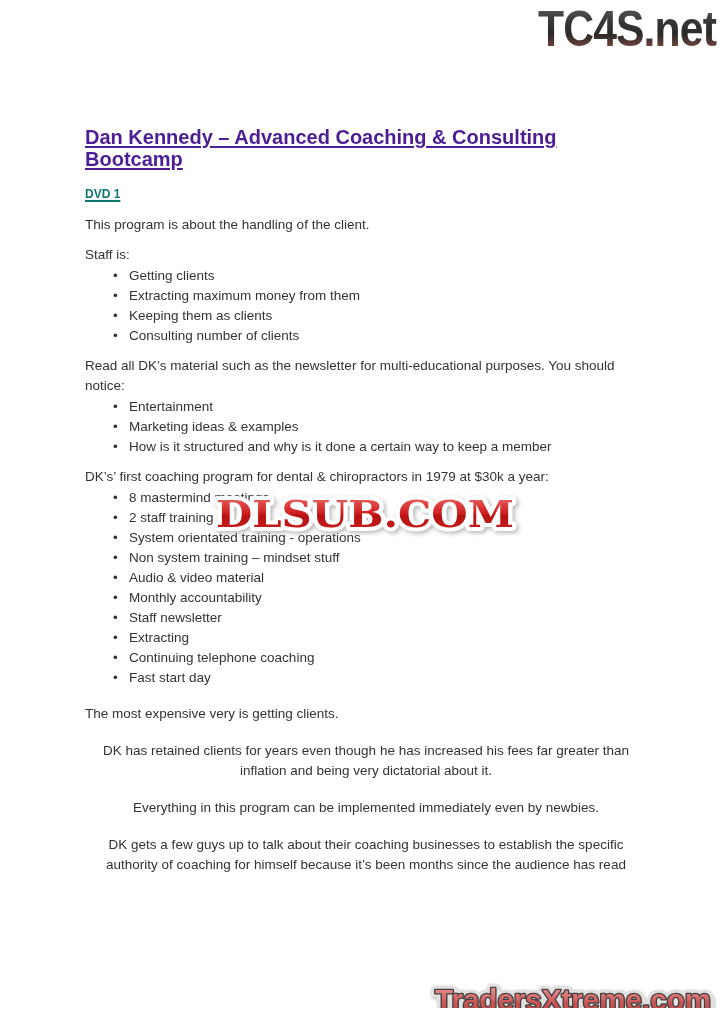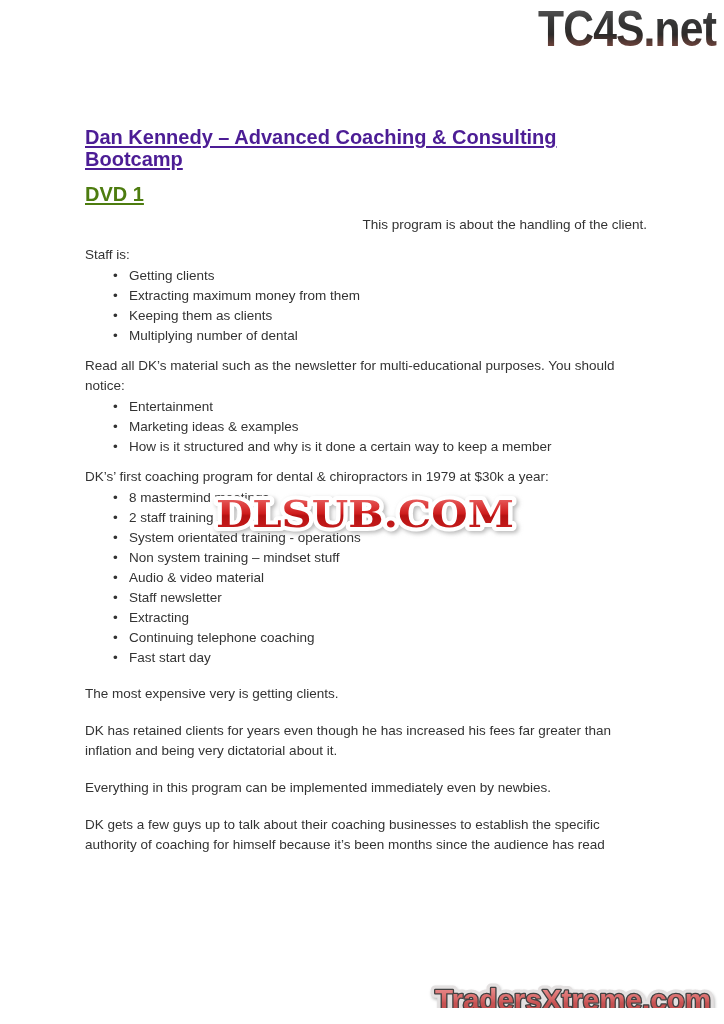--- a/index.html
+++ b/index.html
@@ -23,37 +23,37 @@
     line-height: 22px;
     font-weight: bold;
     color: #4c1d95;
     text-align: left;
     text-decoration: underline;
     text-decoration-thickness: 1.5px;
     text-underline-offset: 2px;
     margin: 126px 0 0 0;
   }
   .dvd-heading {
-    font-size: 20px;
+    font-size: 12px;
     line-height: 20px;
     font-weight: bold;
-    color: #4d7c0f;
+    color: #0f766e;
     text-decoration: underline;
     text-decoration-thickness: 1.5px;
     text-underline-offset: 2px;
     margin: 14px 0 0 0;
   }
   .content p {
     font-size: 13.5px;
     line-height: 20px;
     margin: 10px 0 0 0;
   }
-  .content p.intro    { margin-top: 11px; text-align: right; }
+  .content p.intro    { margin-top: 11px; }
   .content p.lead-in  { }
-  .content p.spaced   { margin-top: 17px; }
+  .content p.spaced   { margin-top: 17px; text-align: center; }
   .content p.first-spaced { margin-top: 16px; }
   ul.doc-list {
     list-style: none;
     margin: 1px;
     padding: 0;
   }
   ul.doc-list li {
     position: relative;
     padding-left: 43px;
     font-size: 13.5px;
@@ -106,37 +106,38 @@
     <h1 class="doc-title">Dan Kennedy – Advanced Coaching &amp; Consulting Bootcamp</h1>
     <h2 class="dvd-heading">DVD 1</h2>
 
     <p class="intro">This program is about the handling of the client.</p>
 
     <p>Staff is:</p>
     <ul class="doc-list">
       <li>Getting clients</li>
       <li>Extracting maximum money from them</li>
       <li>Keeping them as clients</li>
-      <li>Multiplying number of dental</li>
+      <li>Consulting number of clients</li>
     </ul>
 
     <p>Read all DK’s material such as the newsletter for multi-educational purposes. You should notice:</p>
     <ul class="doc-list">
       <li>Entertainment</li>
       <li>Marketing ideas &amp; examples</li>
       <li>How is it structured and why is it done a certain way to keep a member</li>
     </ul>
 
     <p class="lead-in">DK’s’ first coaching program for dental &amp; chiropractors in 1979 at $30k a year:</p>
     <ul class="doc-list">
       <li>8 mastermind meetings</li>
       <li>2 staff training s</li>
       <li>System orientated training - operations</li>
       <li>Non system training – mindset stuff</li>
       <li>Audio &amp; video material</li>
+      <li>Monthly accountability</li>
       <li>Staff newsletter</li>
       <li>Extracting</li>
       <li>Continuing telephone coaching</li>
       <li>Fast start day</li>
     </ul>
 
     <p class="first-spaced">The most expensive very is getting clients.</p>
     <p class="spaced">DK has retained clients for years even though he has increased his fees far greater than inflation and being very dictatorial about it.</p>
     <p class="spaced">Everything in this program can be implemented immediately even by newbies.</p>
     <p class="spaced">DK gets a few guys up to talk about their coaching businesses to establish the specific authority of coaching for himself because it’s been months since the audience has read</p>

